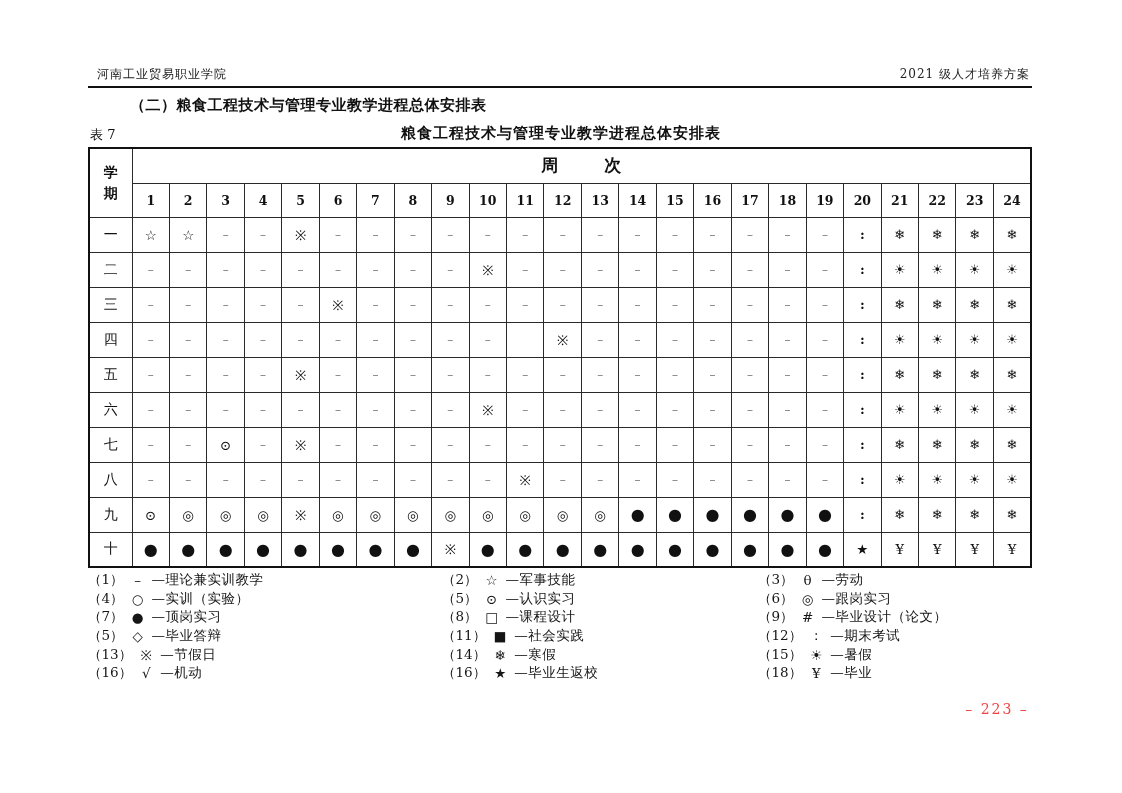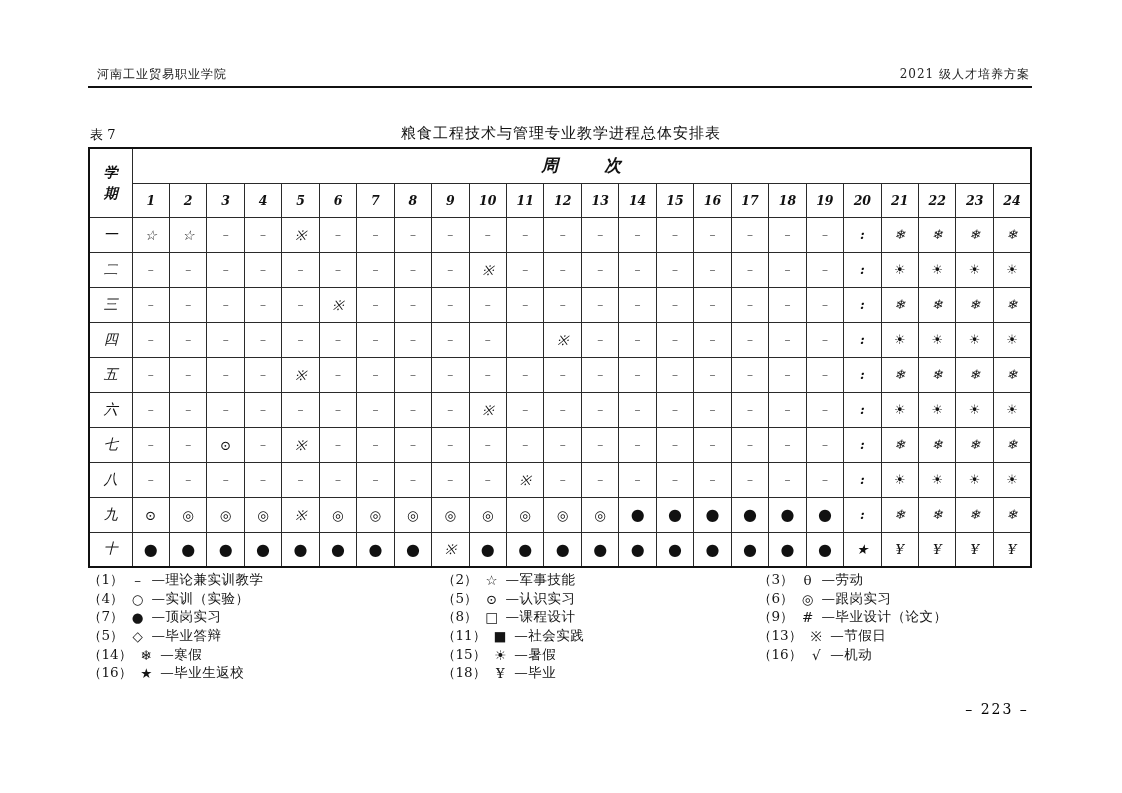--- a/index.html
+++ b/index.html
@@ -10,25 +10,25 @@
   }
   .page { position:relative; width:1122px; height:793px; background:#ffffff; overflow:hidden; }
 
   
   .hdr-left  { position:absolute; left:97px;  top:66px; font-size:12px; letter-spacing:1px; color:#222; }
   .hdr-right { position:absolute; right:92px; top:66px; font-size:12px; letter-spacing:1px; color:#222;text-align:center; }
   .hdr-rule  { position:absolute; left:88px;  top:86px; width:944px; height:2px; background:#111; }
 
   .section-heading { position:absolute; left:130px; top:96px; font-size:15px; font-weight:bold; letter-spacing:0.5px; }
   .table-label { position:absolute; left:90px; top:126px; font-size:13px; }
-  .table-title { position:absolute; left:0; top:124px; width:100%; text-align:center; font-size:15px; font-weight:normal; letter-spacing:1px; }
+  .table-title { position:absolute; left:0; top:124px; width:100%; text-align:center; font-size:15px; font-weight:bold; letter-spacing:1px; }
 
   
   table.sched { position:absolute; left:88px; top:147px; width:944px;
-                border-collapse:collapse; table-layout:fixed; border:2px solid #111;font-style:italic; }
+                border-collapse:collapse; table-layout:fixed; border:2px solid #111; }
   table.sched th, table.sched td { border:1px solid #2a2a2a; text-align:center; vertical-align:middle; padding:0; }
   col.sem-col { width:43px; }
   th.sem-th { font-size:14px; font-weight:bold; }
   th.sem-th .stack { display:inline-block; width:16px; word-break:break-all; line-height:21px; }
   th.weeks-th { height:35px; font-size:17px; font-weight:bold; }
   th.weeks-th span { display:inline-block; letter-spacing:46px; padding-left:46px; white-space:nowrap; }
   th.wknum { height:34px; font-size:12.5px; font-weight:bold; }
   tbody th.sem { font-weight:normal; font-size:14px; }
   tbody td { height:35px; font-size:13.5px; color:#111; }
   td.dash  { color:#7d7d7d; font-size:12px; }
@@ -39,31 +39,32 @@
   
   .legend { position:absolute; left:88px; top:571px; display:flex; font-size:13.5px; color:#151515; }
   .legend-prefix { width:42px; flex:0 0 auto; line-height:18.6px; }
   .legend-grid { display:grid; grid-template-columns:354px 316px 260px; }
   .legend-item { height:18.6px; display:flex; align-items:center; white-space:nowrap; }
   .lnum { margin-right:5px; }
   .lsym { min-width:18px; text-align:center; margin-right:5px; }
   .llab { letter-spacing:0.5px; }
 
   .page-number { position:absolute; left:952px; top:701px; width:90px; text-align:center;
-                 font-size:14px; letter-spacing:2px; color:#000000; }
+                 font-size:14px; letter-spacing:2px; color:#ef4444; }
 </style>
 </head>
 <body>
 
 <div class="page">
 
   <div class="hdr-left">河南工业贸易职业学院</div>
   <div class="hdr-right">2021 级人才培养方案</div>
   <div class="hdr-rule"></div>
 
+  <div class="section-heading">（二）粮食工程技术与管理专业教学进程总体安排表</div>
   <div class="table-label">表 7</div>
   <div class="table-title">粮食工程技术与管理专业教学进程总体安排表</div>
 
   <table class="sched">
     <colgroup>
       <col class="sem-col">
     </colgroup>
     <thead>
       <tr>
         <th rowspan="2" class="sem-th">
@@ -425,20 +426,25 @@
           <span class="lnum">（5）</span>
           <span class="lsym">◇</span>
           <span class="llab">—毕业答辩</span>
         </div>
         <div class="legend-item">
           <span class="lnum">（11）</span>
           <span class="lsym">■</span>
           <span class="llab">—社会实践</span>
         </div>
         <div class="legend-item">
+          <span class="lnum">（12）</span>
+          <span class="lsym">：</span>
+          <span class="llab">—期末考试</span>
+        </div>
+        <div class="legend-item">
           <span class="lnum">（13）</span>
           <span class="lsym">※</span>
           <span class="llab">—节假日</span>
         </div>
         <div class="legend-item">
           <span class="lnum">（14）</span>
           <span class="lsym">❄</span>
           <span class="llab">—寒假</span>
         </div>
         <div class="legend-item">

